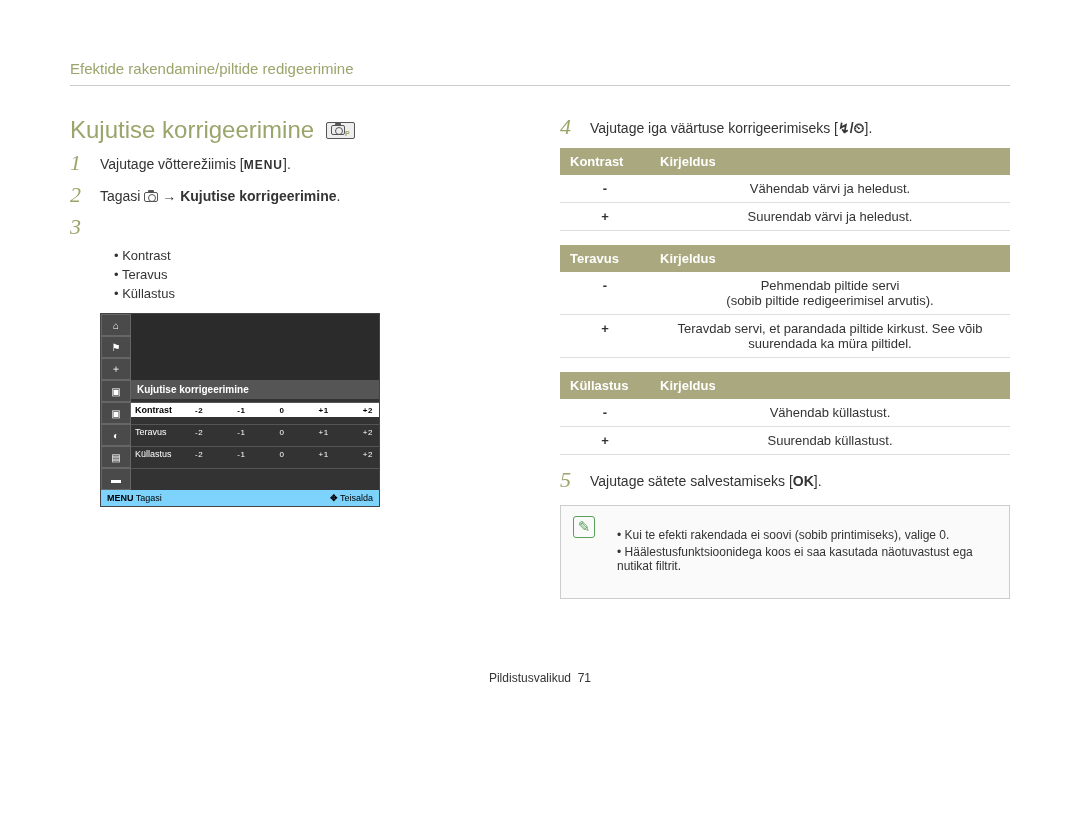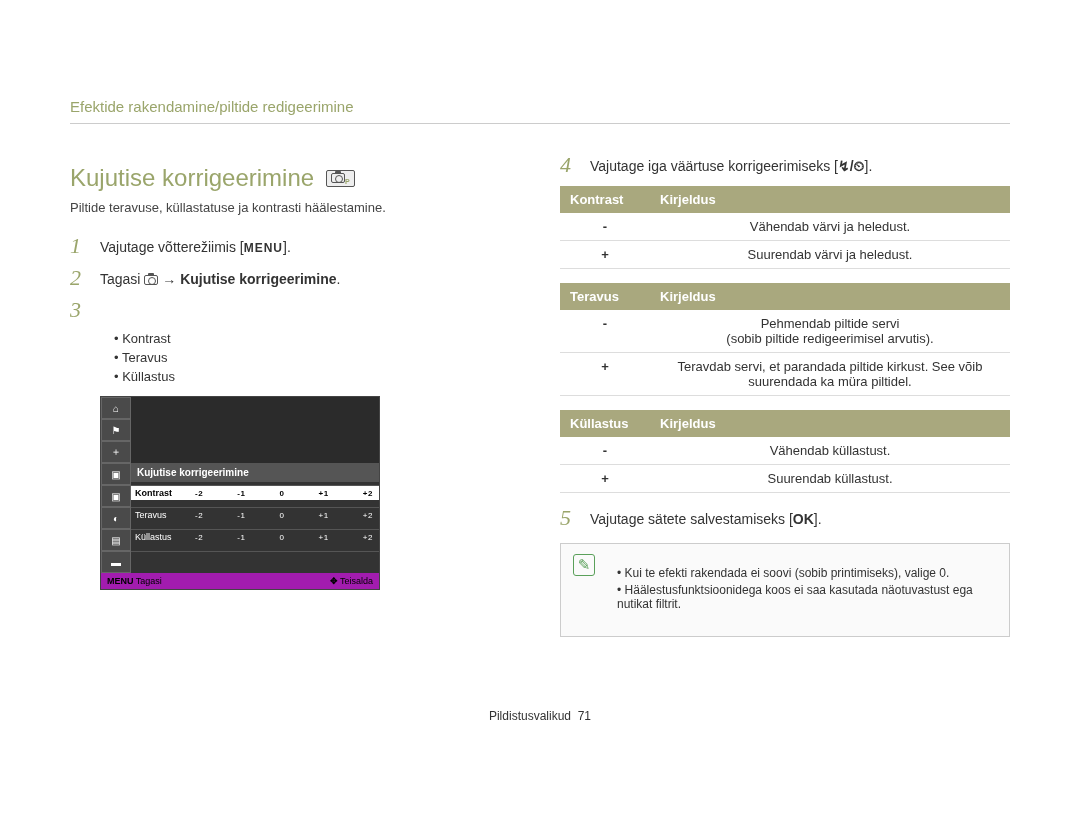--- a/index.html
+++ b/index.html
@@ -15,27 +15,26 @@
   }
   .page {
     padding: 60px 70px 30px 70px;
   }
   .header {
     color: #9aa56b;
     font-size: 15px;
     border-bottom: 1px solid #ccc;
     padding-bottom: 8px;
     margin-bottom: 30px;
-    margin-top: 38px;
   }
   .cols {
     display: flex;
     gap: 60px;
   }
-  .col-left { flex: 0 0 430px; margin-top: 10px; }
+  .col-left { flex: 0 0 430px; }
   .col-right { flex: 1; }
   .title {
     color: #9aa56b;
     font-size: 24px;
     font-weight: 400;
     margin: 0 0 8px 0;
     display: flex;
     align-items: center;
     gap: 12px;
   }
@@ -120,21 +119,21 @@
   .adj-row.sel { background: #fff; color: #000; font-weight: bold;}
   .ticks {
     flex: 1;
     display: flex;
     justify-content: space-between;
     font-size: 8px;
     padding: 0 2px;
     letter-spacing: 0.5px;
   }
   .screen-footer {
-    background: #a21caf;
+    background: #7dd3fc;
     color: #000;
     display: flex;
     justify-content: space-between;
     padding: 3px 6px;
     font-size: 9px;
   }
   .screen-footer span b { font-weight: bold; font-size: 9px;}
   
   table.desc {
     width: 100%;
@@ -221,21 +220,20 @@
 
 <div class="page">
   <div class="header">Efektide rakendamine/piltide redigeerimine</div>
 
   <div class="cols">
     <div class="col-left">
       <h1 class="title">
         <span>Kujutise korrigeerimine</span>
         <span class="inline-icon"><span class="camera-glyph"></span><sub style="font-size:7px">P</sub></span>
       </h1>
-      <p class="subtitle">Piltide teravuse, küllastatuse ja kontrasti häälestamine.</p>
 
       <div class="step">
         <div class="step-num">1</div>
         <div class="step-text">
           <span>Vajutage võtterežiimis [</span><span class="menu-label">MENU</span><span>].</span>
         </div>
       </div>
       <div class="step">
         <div class="step-num">2</div>
         <div class="step-text">

